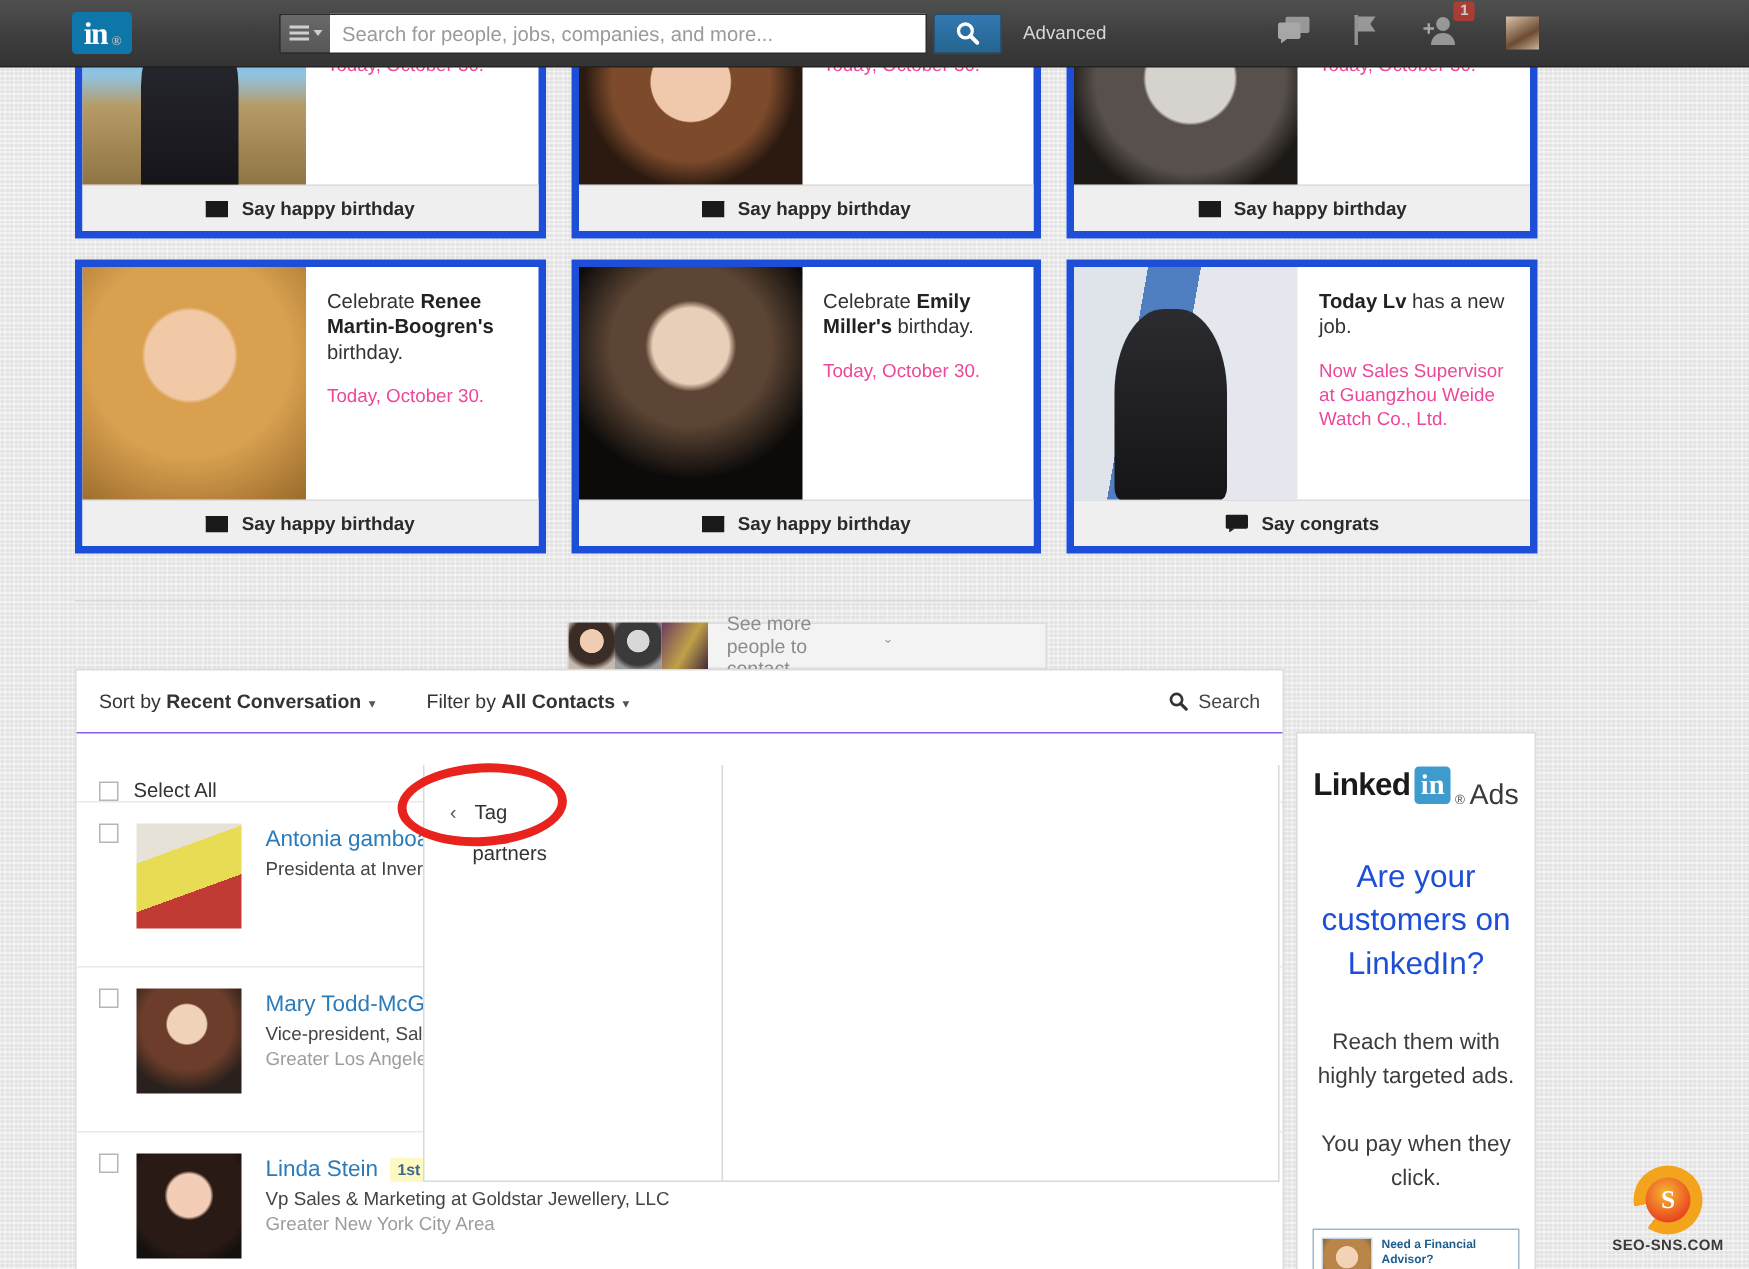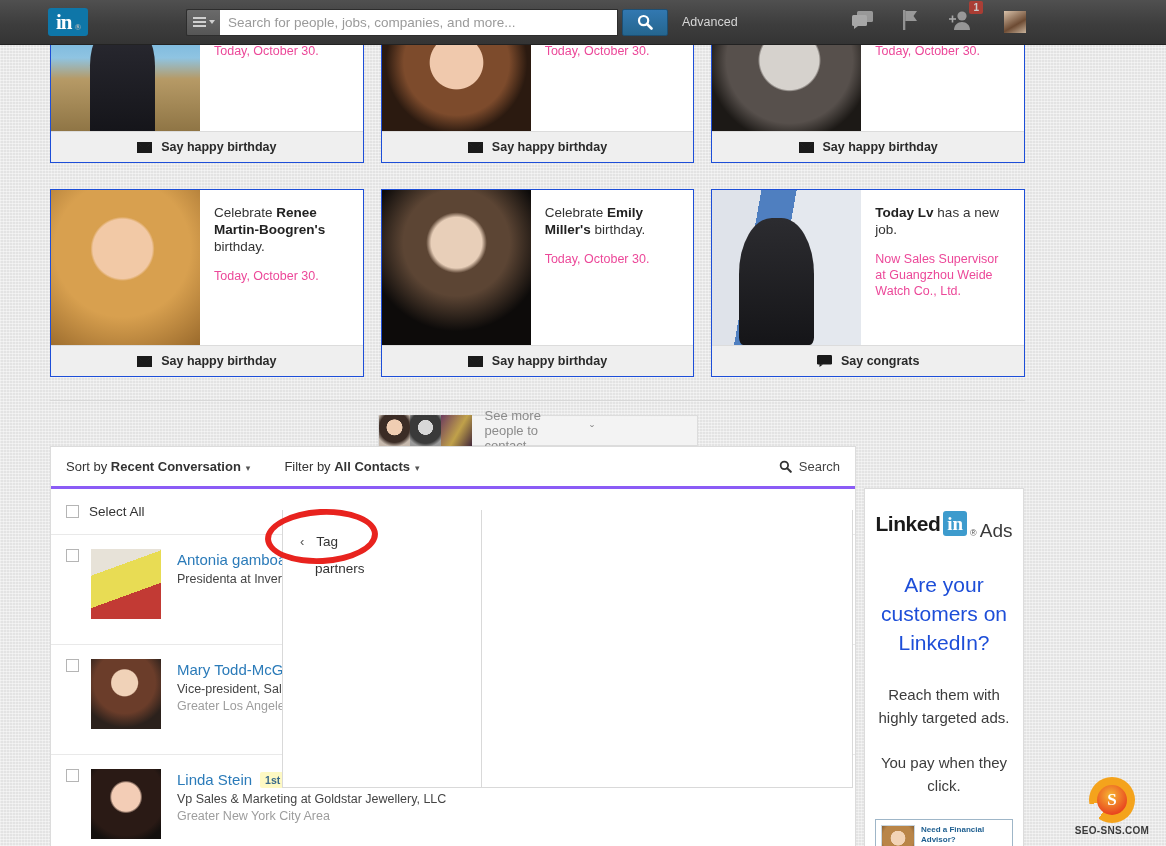--- a/index.html
+++ b/index.html
@@ -84,21 +84,21 @@
     background: linear-gradient(150deg,#d9c2aa,#6d4b33 60%,#c9b39b);
     cursor:pointer;
   }
 
   
   .page { position:absolute; top:45px; left:0; width:1166px; z-index:5; }
 
   .cards-wrap { position: absolute; top: -45px; left: 50px; width: 975px; }
   .card-row { display:flex; gap: 17px; margin-bottom: 14px; }
   .card {
-    width: 314px; background:#fff; border:1px solid #1d4ed8;margin-top:12px;
+    width: 314px; background:#fff; border:5px solid #1d4ed8;
   }
   .card-body { display:flex; height: 155px; }
   .card-photo { width: 149px; height: 155px; flex:none; background-size:cover; background-position:center; }
   .card-text { padding: 14px 12px 0 14px; font-size:13.5px; color:#333; line-height:17px; }
   .card-text b { color:#222; }
   .card-sub { color:#ec4899; font-size:12.5px; margin-top:13px; line-height:16px; }
   .card-foot {
     height: 31px; background:#efefef; border-top:1px solid #dcdcdc;
     display:flex; align-items:center; justify-content:center; gap:9px;
     font-size:12.5px; font-weight:bold; color:#2a2a2a; cursor:pointer;
@@ -136,31 +136,31 @@
   .see-more span { flex:1; padding-left:13px; color:#8b8b8b; font-size:13px; }
   .see-more .chev { margin-right:14px; color:#8f8f8f; font-size:12px; }
 
   
   .contacts {
     position:absolute; top: 401px; left: 50px; width: 806px;
     background:#fff; border:1px solid #dcdcdc; border-bottom:none;
     height: 400px;
   }
   .toolbar {
-    height: 42px; border-bottom:3px solid #8b5cf6;
+    height: 42px; border-bottom:1px solid #8b5cf6;
     display:flex; align-items:center; padding: 0 15px;
     font-size:13px; color:#333;
   }
   .tb-item { margin-right: 34px; cursor:pointer; white-space:nowrap; }
   .tb-item b { font-weight:bold; }
   .tb-caret { display:inline-block; margin-left:5px; color:#555; font-size:9px; }
   .tb-search { margin-left:auto; display:flex; align-items:center; gap:7px; cursor:pointer; font-size:13px; color:#444; }
 
   .selectall {
-    height: 45px; display:flex; align-items:center; padding-left: 15px;
+    height: 45px; display:flex; align-items:flex-end; padding-left: 15px;
     font-size:13.5px; color:#333; gap:10px;
   }
   .cb {
     width:13px;height:13px;border:1px solid #b5b5b5;background:#fff;display:inline-block;
     cursor:pointer; flex:none;
   }
   .contact-row {
     display:flex; align-items:flex-start; padding: 14px 15px 0 15px;
     border-top:1px solid #e9e9e9; height: 110px; position:relative;
   }

